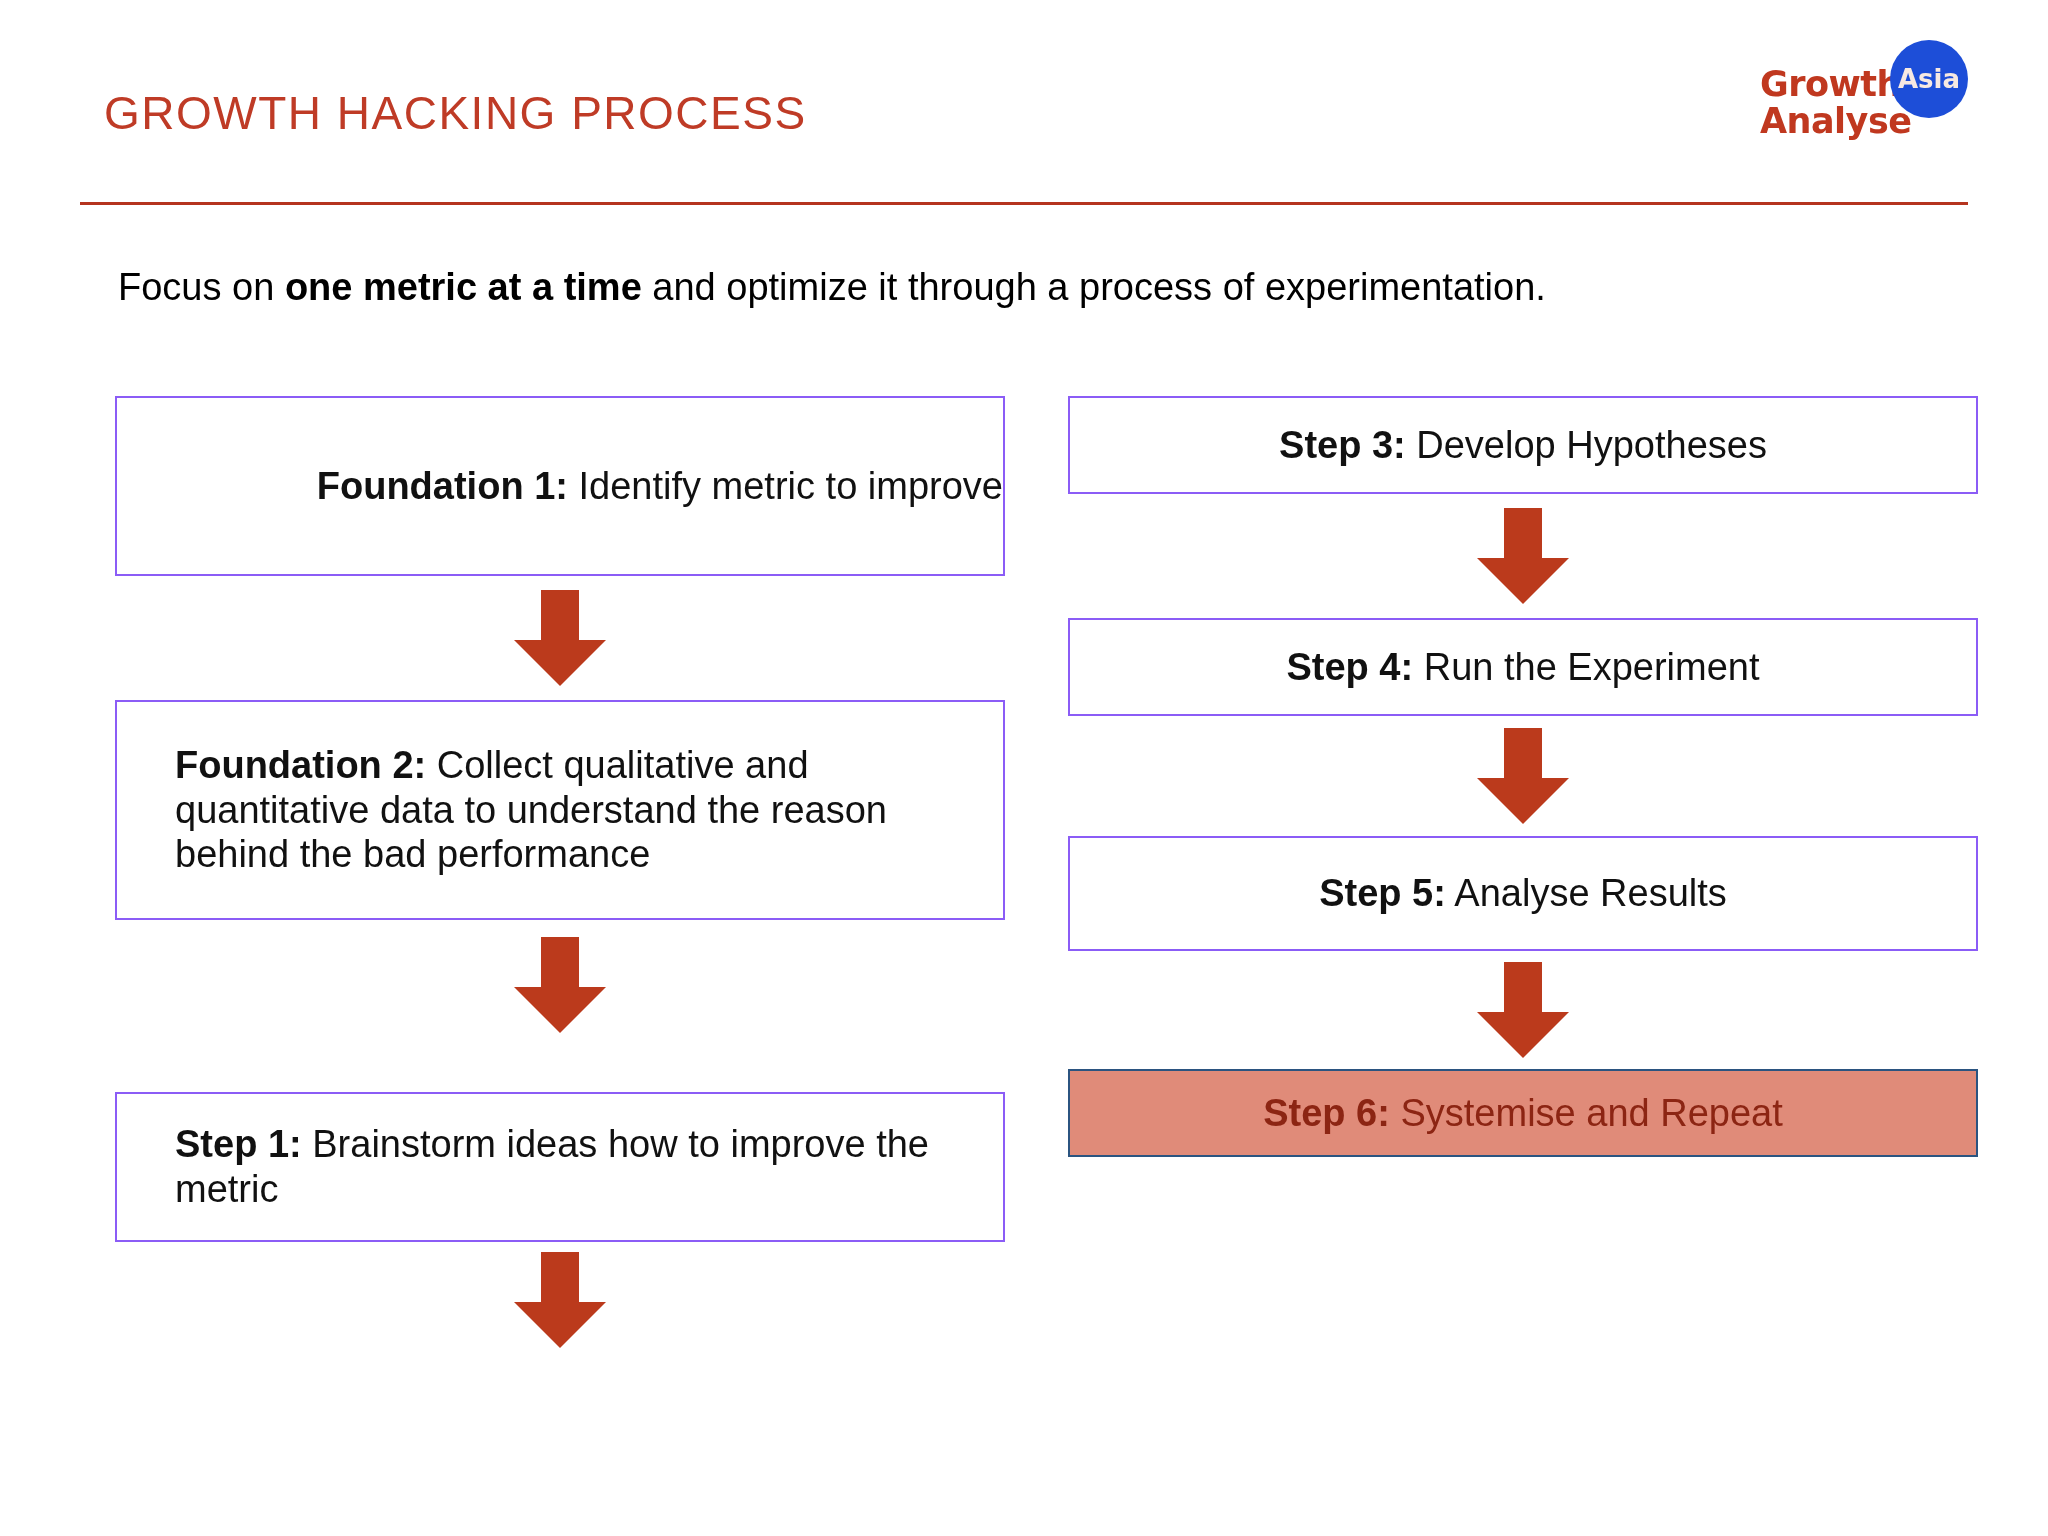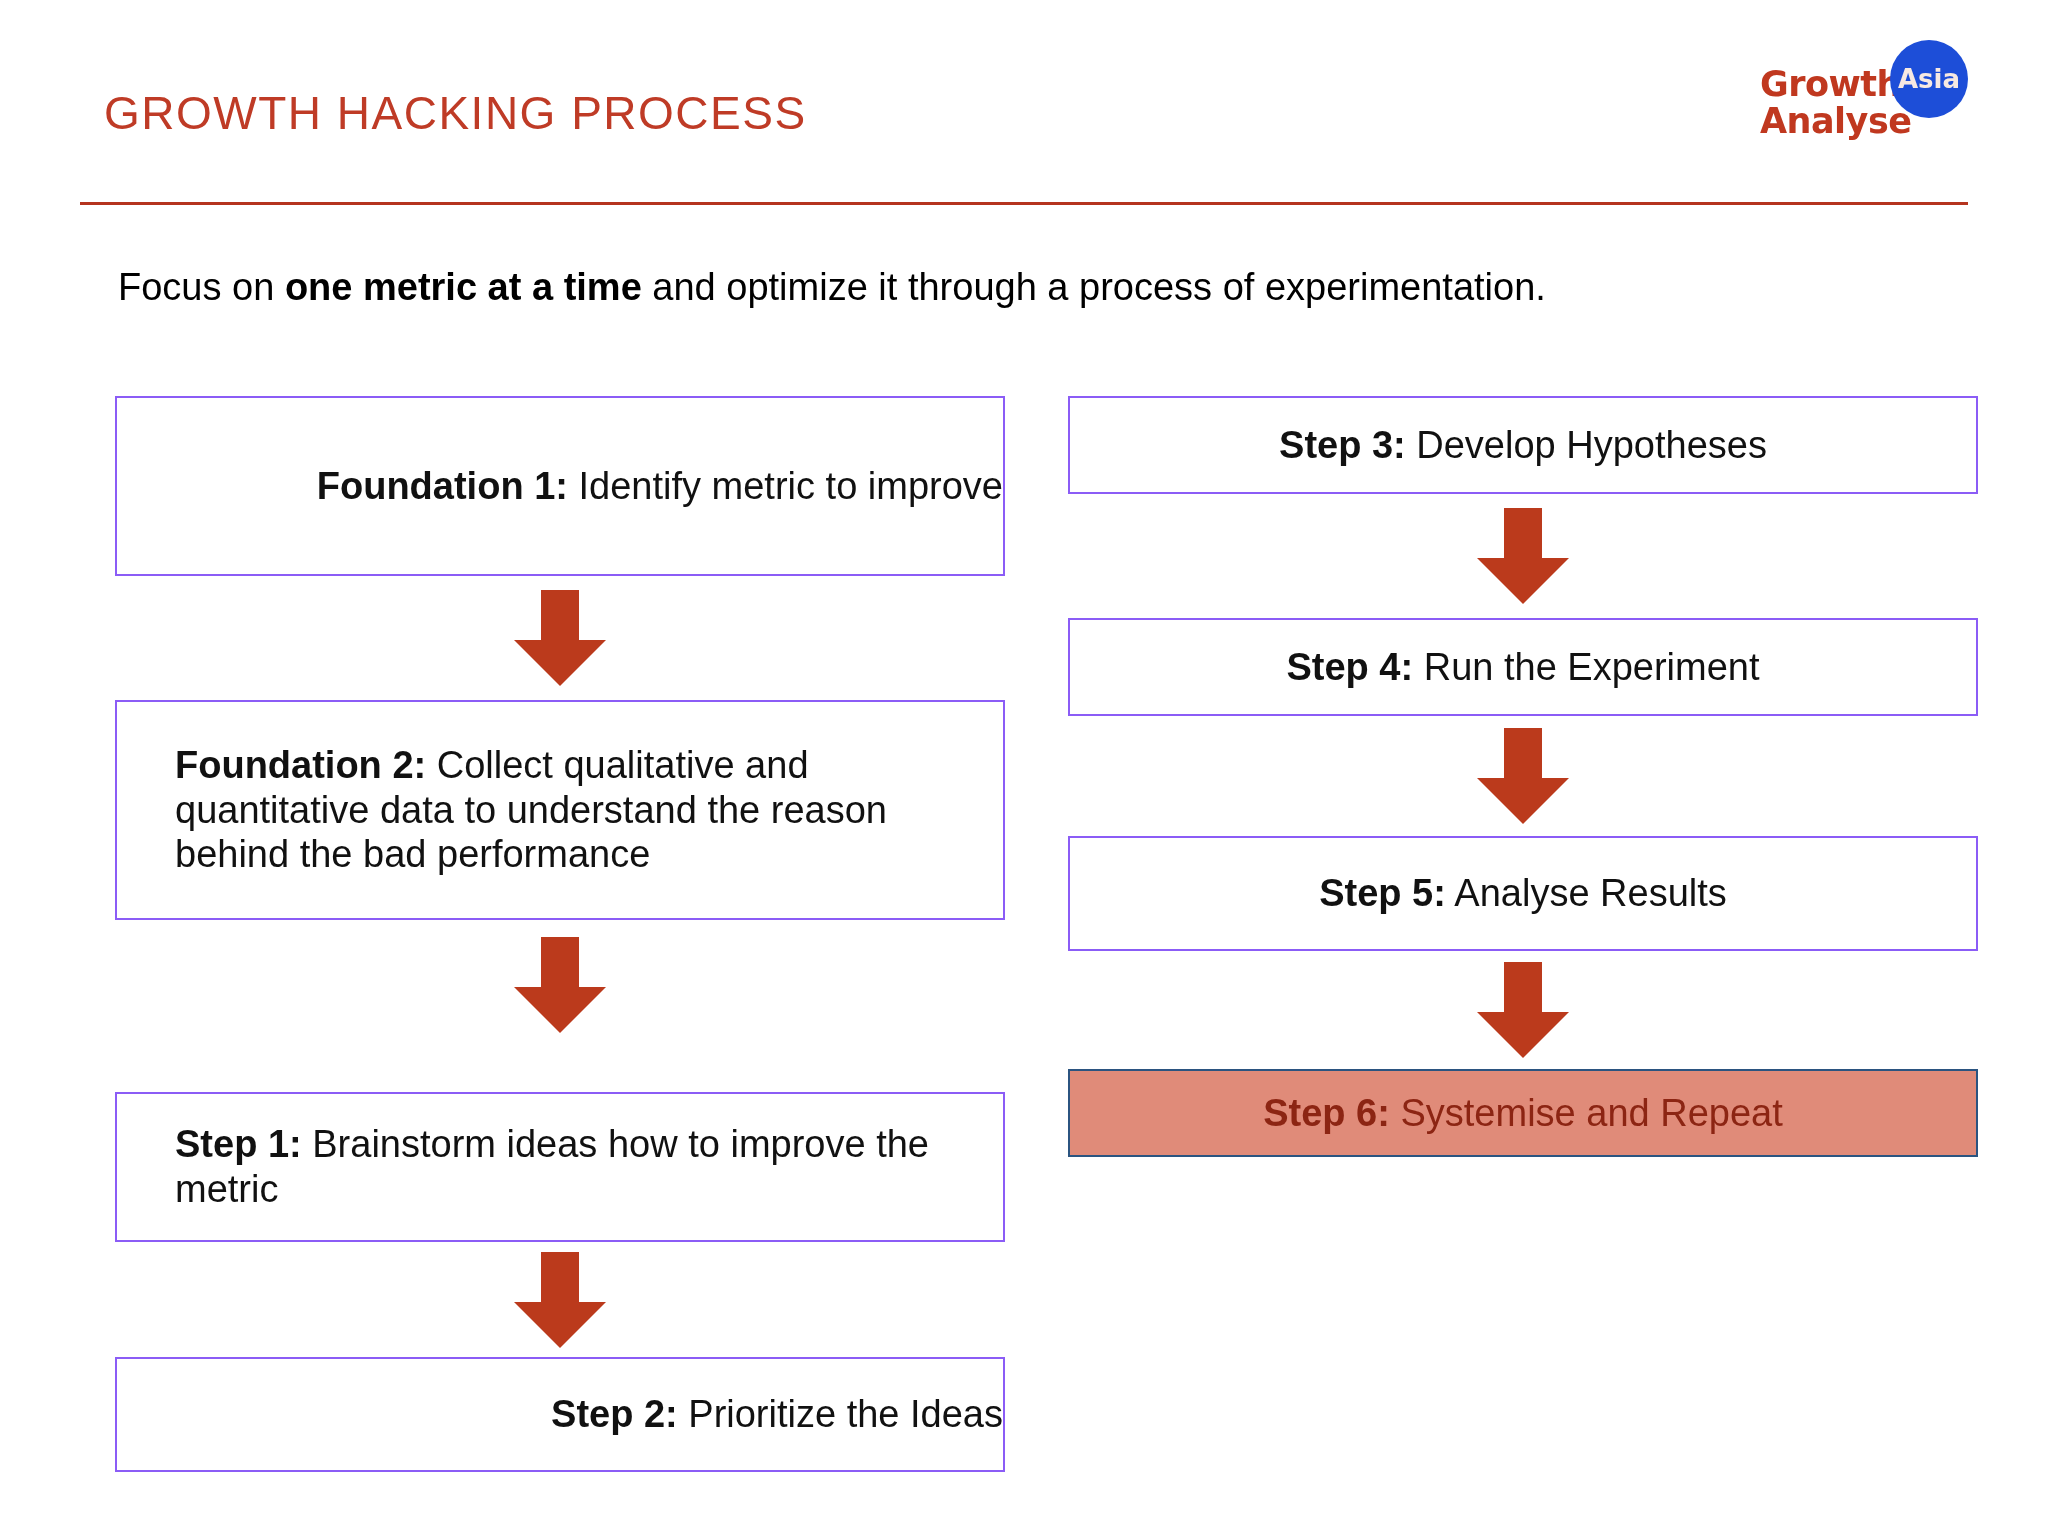--- a/index.html
+++ b/index.html
@@ -220,23 +220,20 @@
       <span class="txt"><b>Step 1:</b><span> Brainstorm ideas how to improve the metric</span></span>
     </div>
 
     <div class="arrow-slot a-gap-l3">
       <div class="arrow">
         <div class="stem"></div>
         <div class="head"></div>
       </div>
     </div>
 
-    <div class="node left h-s2">
-      <span class="txt"><b>Step 2:</b><span> Prioritize the Ideas</span></span>
-    </div>
 
   </div>
 
   <div class="col col-right">
 
     <div class="node right h-r">
       <span class="txt"><b>Step 3:</b><span> Develop Hypotheses</span></span>
     </div>
 
     <div class="arrow-slot a-gap-r">

